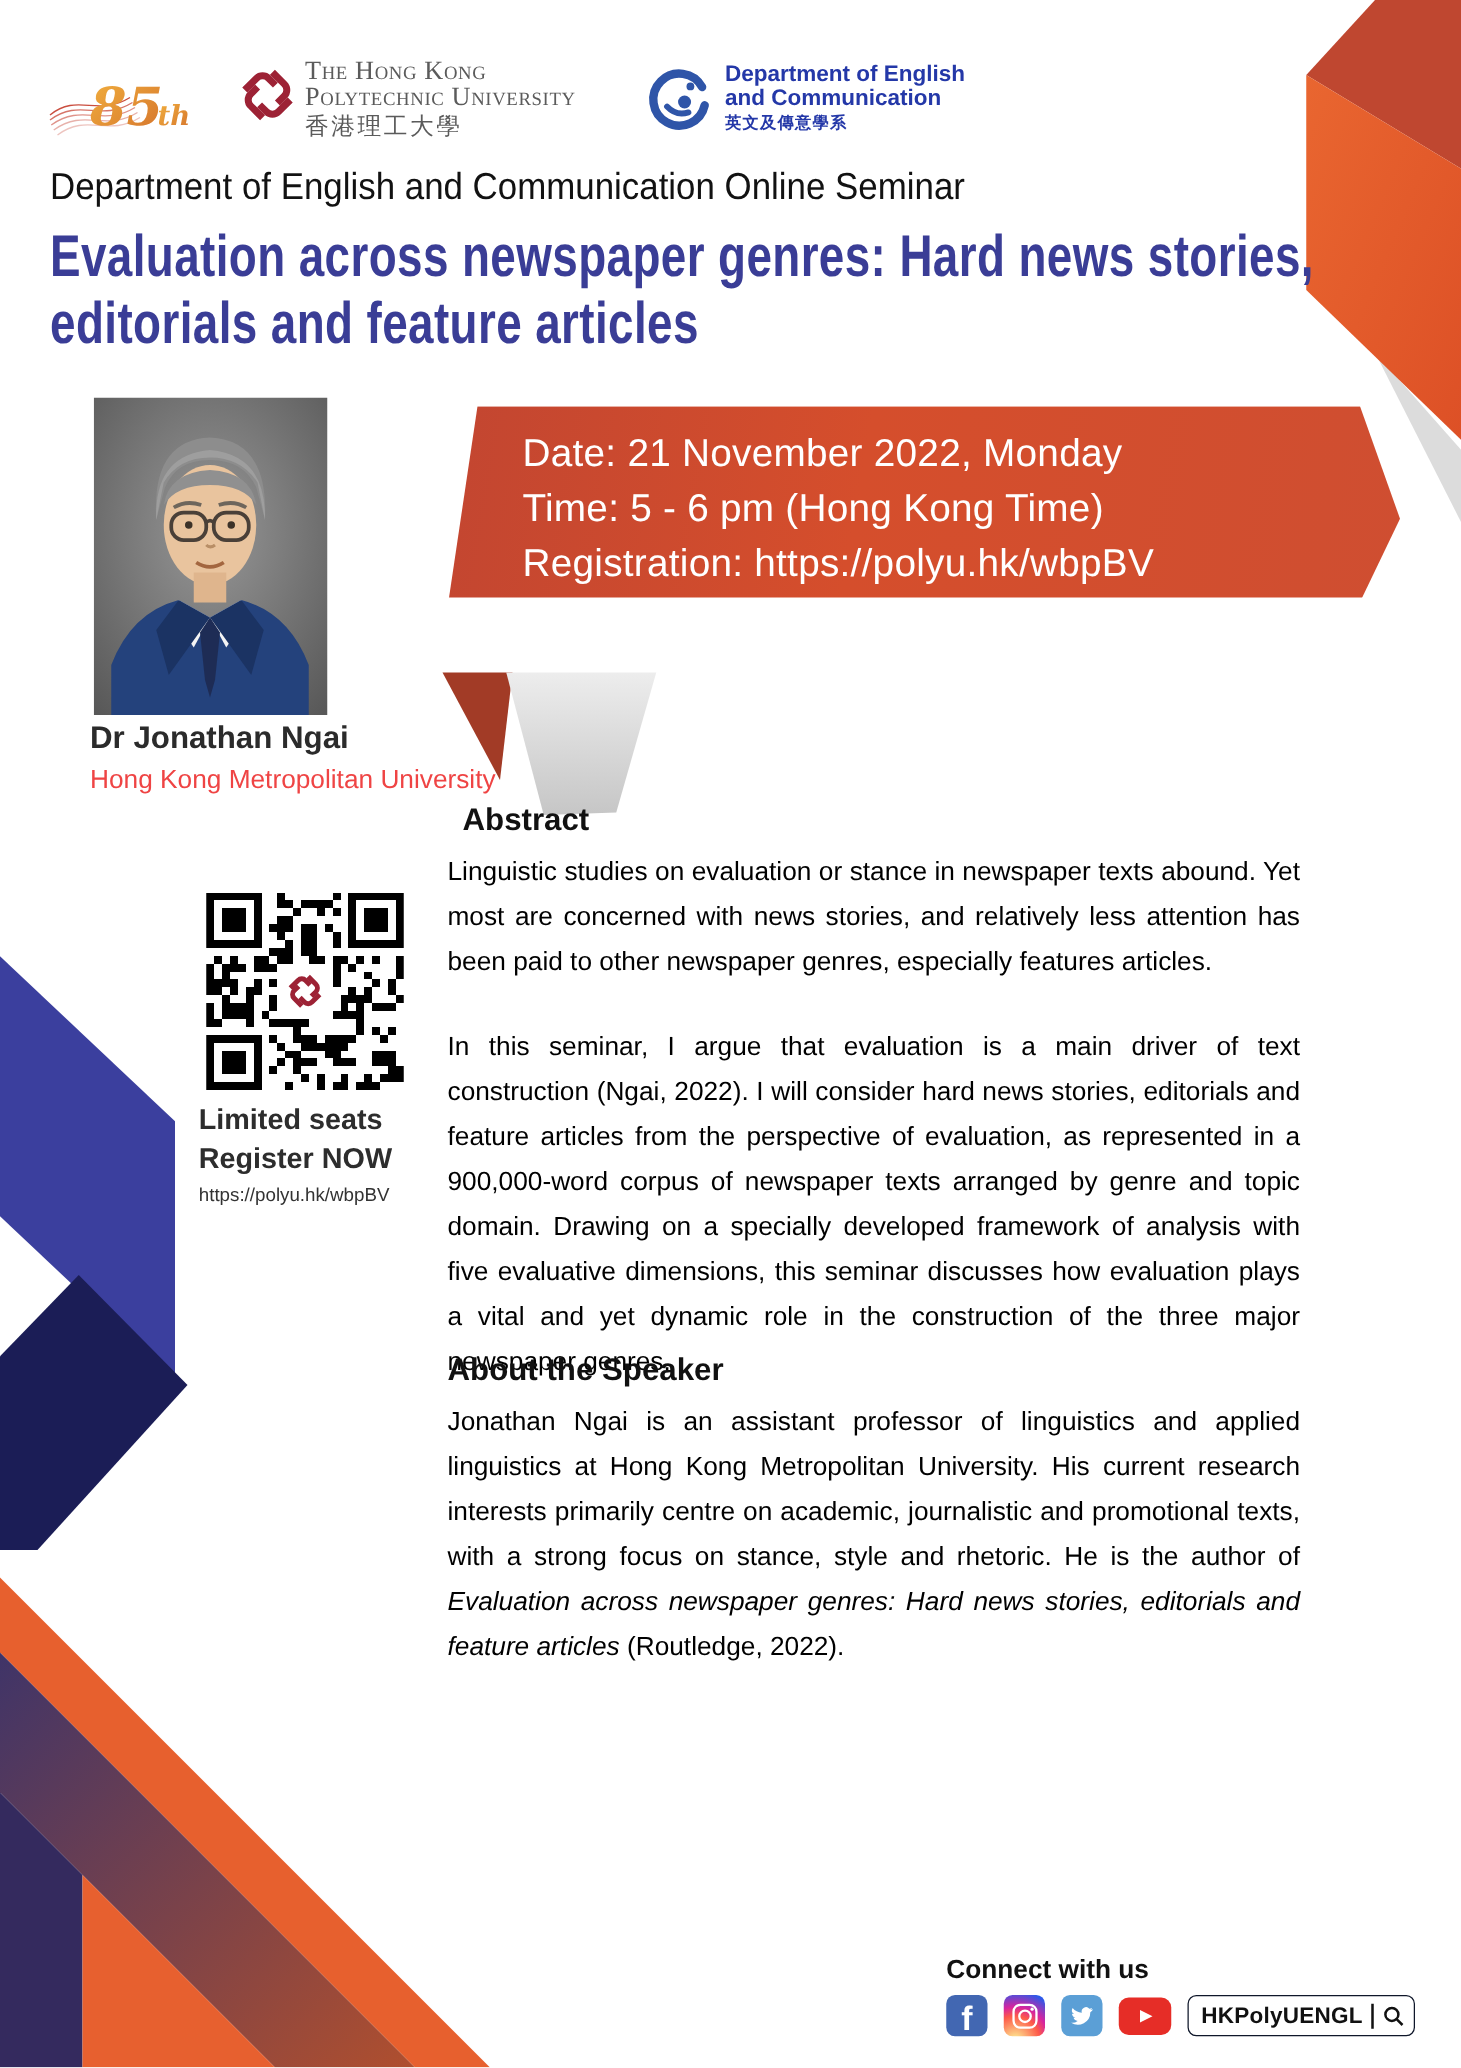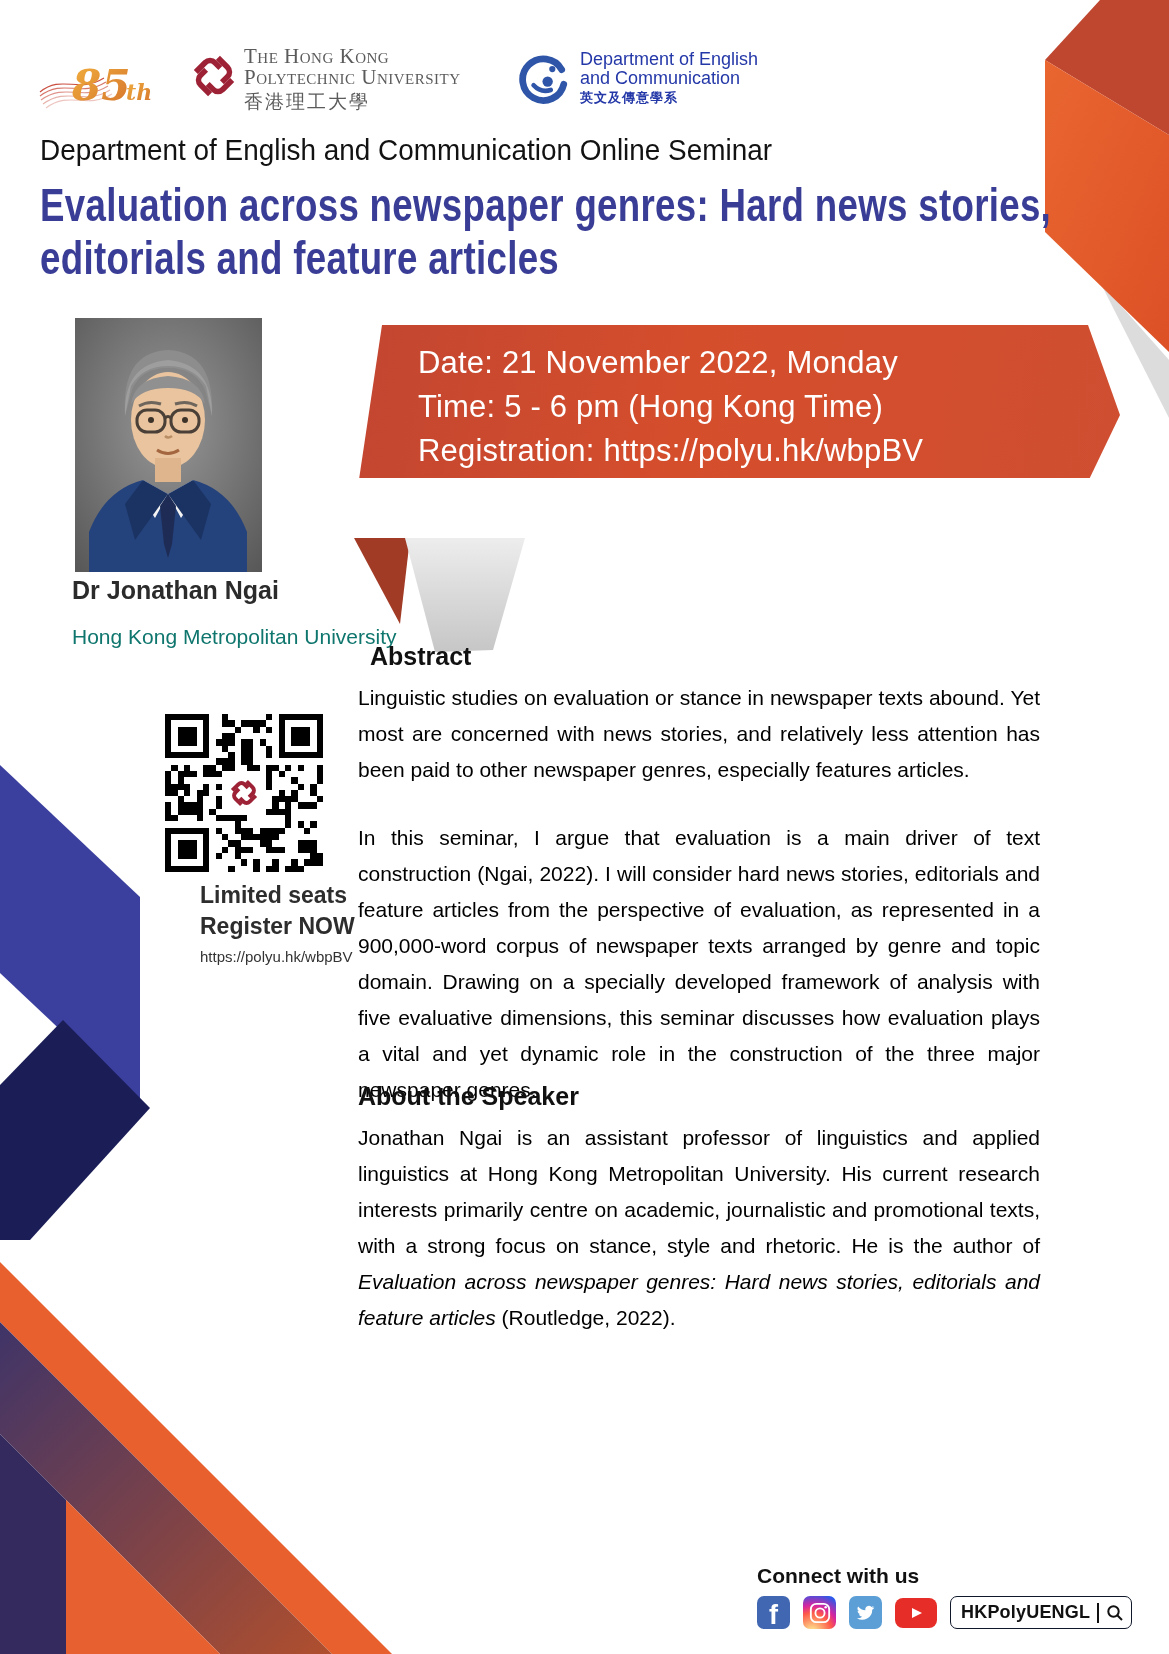--- a/index.html
+++ b/index.html
@@ -9,47 +9,47 @@
 
   
   .logo-row{position:absolute;left:38px;top:40px;width:1100px;height:80px;}
   .logo-85{position:absolute;left:0;top:8px;}
   .polyu-knot{position:absolute;left:148px;top:4px;}
   .uni-text{position:absolute;left:206px;top:6px;line-height:1.02;}
   .uni-en{font-family:"Liberation Serif",serif;font-size:21px;letter-spacing:.5px;color:#5b5b5b;font-variant:small-caps;}
   .uni-zh{font-size:19px;color:#5b5b5b;letter-spacing:2px;margin-top:3px;}
   .dept{position:absolute;left:480px;top:10px;display:flex;gap:10px;align-items:flex-start;}
   .dept-text{line-height:1.05;color:#2438a8;}
-  .dept-en{font-size:18px;font-weight:400;}
+  .dept-en{font-size:18px;font-weight:700;}
   .dept-zh{font-size:13px;font-weight:700;margin-top:3px;letter-spacing:1px;}
 
   
   .series-title{position:absolute;left:40px;top:133px;font-size:30px;font-weight:500;color:#121212;
     transform:scaleX(.93);transform-origin:left top;white-space:nowrap;}
   .main-title{position:absolute;left:40px;top:178px;font-size:47px;line-height:53px;font-weight:700;
     color:#3a3d96;transform:scaleX(.78);transform-origin:left top;white-space:nowrap;letter-spacing:.4px;}
 
   
   .photo{position:absolute;left:75px;top:318px;width:187px;height:254px;}
   .speaker{position:absolute;left:72px;top:576px;}
   .speaker-name{font-size:25px;font-weight:700;color:#2b2b2b;}
-  .speaker-aff{font-size:21px;color:#0f766e;margin-top:20px;}
+  .speaker-aff{font-size:21px;color:#ef4444;margin-top:7px;}
 
   
   .banner{position:absolute;left:330px;top:325px;width:795px;height:153px;color:#fff;
     background:linear-gradient(100deg,#c14531 0%,#d54e2c 45%,#cf4e31 100%);
     clip-path:polygon(52px 0,758px 0,790px 90px,730px 215px,20px 215px);}
   .banner-inner{padding:16px 0 0 88px;}
   .banner-line{font-size:31px;line-height:44px;letter-spacing:.2px;}
   .banner-note{font-size:21px;margin-top:7px;opacity:.96;}
 
   
   .qr-box{position:absolute;left:165px;top:714px;width:158px;height:158px;}
   .qr-logo{position:absolute;left:226px;top:775px;width:36px;height:36px;background:#fff;padding:0;}
-  .reg{position:absolute;left:159px;top:880px;margin-left:41px;}
+  .reg{position:absolute;left:159px;top:880px;}
   .reg-strong{font-size:23px;font-weight:700;color:#2d2d2d;line-height:31px;}
   .reg-url{font-size:15px;color:#333;margin-top:6px;}
 
   
   .col{position:absolute;left:358px;width:682px;}
   .sec-heading{font-size:25px;font-weight:700;color:#111;}
   .body-p{font-size:21px;line-height:36px;text-align:justify;color:#000000;}
   #abstract-h{top:642px;margin-left:12px;}
   #abs-p1{top:680px;}
   #abs-p2{top:820px;}

